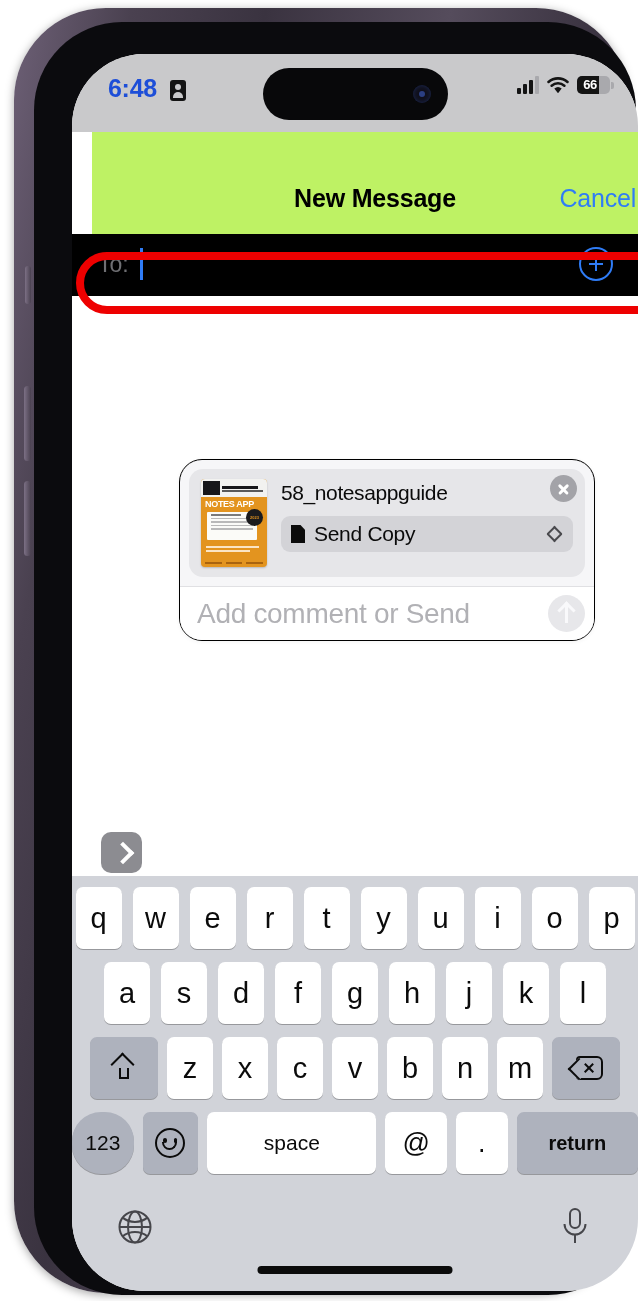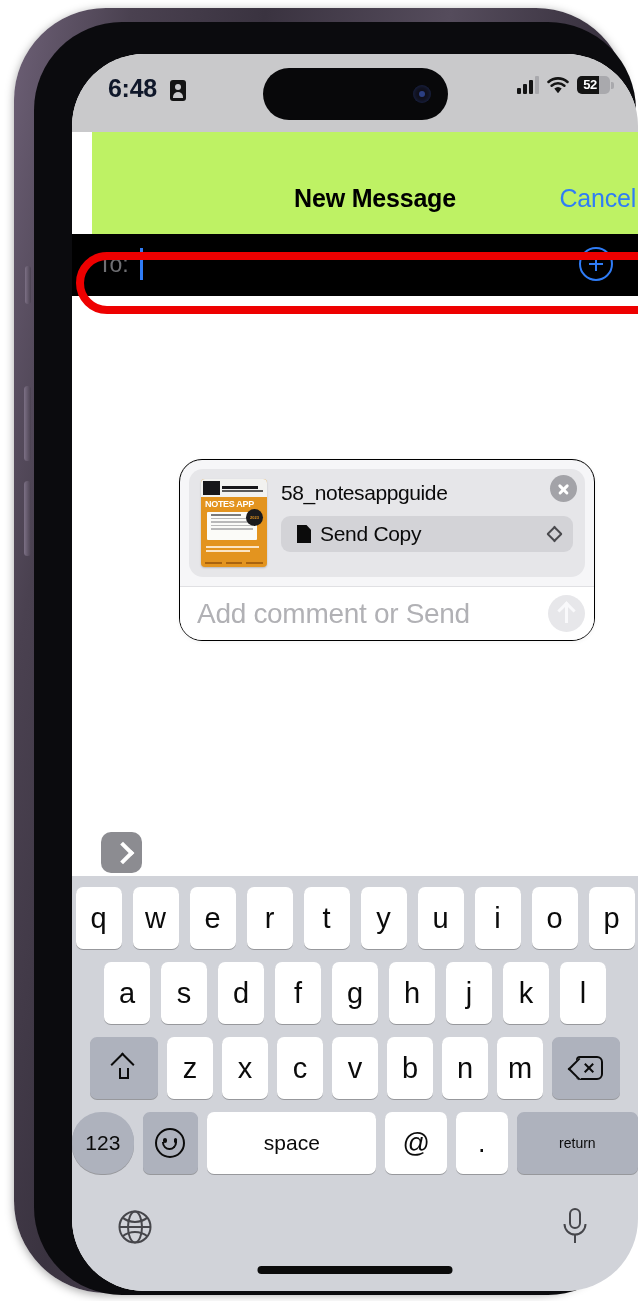--- a/index.html
+++ b/index.html
@@ -79,21 +79,21 @@
     left: 0; top: 0;
     width: 566px;
     height: 78px;
     background: #c9c9cb;
   }
   .sb-time {
     position: absolute;
     left: 36px; top: 20px;
     font-size: 25px;
     font-weight: bold;
-    color: #0f172a;
+    color: #1d4ed8;
     letter-spacing: -0.3px;
   }
   .sb-idicon {
     position: absolute;
     left: 98px; top: 26px;
     width: 16px; height: 21px;
     border-radius: 3px;
     background: #141414;
   }
   .sb-idicon::before {
@@ -389,21 +389,21 @@
     text-overflow: ellipsis;
     padding-right: 34px;
   }
   .sendmode {
     position: relative;
     background: #d3d3d7;
     border-radius: 9px;
     height: 36px;
     display: flex;
     align-items: center;
-    padding: 0 16px;
+    padding: 0 10px;
   }
   .doc-icon {
     position: relative;
     width: 14px; height: 18px;
     background: #0b0b0b;
     flex: none;
     margin-right: 9px;
     clip-path: polygon(0 0, 68% 0, 100% 26%, 100% 100%, 0 100%);
   }
   .sendmode-label {
@@ -534,21 +534,21 @@
   .key.dark {
     background: #aeb2bd;
   }
   .key.wide-shift { width: 68px; }
   .key.wide-del { width: 68px; }
   .key.k123 { width: 62px; font-size: 21px; border-radius: 29px; }
   .key.kemoji { width: 56px; font-size: 27px; }
   .key.kspace { width: 170px; font-size: 21px; }
   .key.kat { width: 62px; font-size: 27px; }
   .key.kdot { width: 52px; font-size: 27px; }
-  .key.kreturn { width: 122px; font-size: 14px; }
+  .key.kreturn { width: 122px; font-size: 20px; font-weight: bold; }
   .krow.r4 { gap: 9px; }
   .krow.r3 { gap: 9px; }
 
   .shift-glyph {
     position: relative;
     width: 26px; height: 26px;
   }
   .shift-glyph::before {
     content: "";
     position: absolute;
@@ -678,21 +678,21 @@
             </div>
             <div class="wifi">
               <svg width="22" height="17" viewBox="0 0 22 17">
                 <path d="M11 16.2 L7.3 11.6 a5.8 5.8 0 0 1 7.4 0 Z" fill="#141414"></path>
                 <path d="M4.6 8.7 a9.8 9.8 0 0 1 12.8 0" stroke="#141414" stroke-width="2.6" fill="none" stroke-linecap="round"></path>
                 <path d="M1.5 4.9 a14.5 14.5 0 0 1 19 0" stroke="#141414" stroke-width="2.6" fill="none" stroke-linecap="round"></path>
               </svg>
             </div>
             <div class="battery">
               <div class="battery-fill"></div>
-              <div class="battery-num">52</div>
+              <div class="battery-num">66</div>
               <div class="battery-tip"></div>
             </div>
           </div>
         </div>
 
         <div class="navbar">
           <div class="nav-title">New Message</div>
           <div class="nav-cancel">Cancel</div>
         </div>
 

